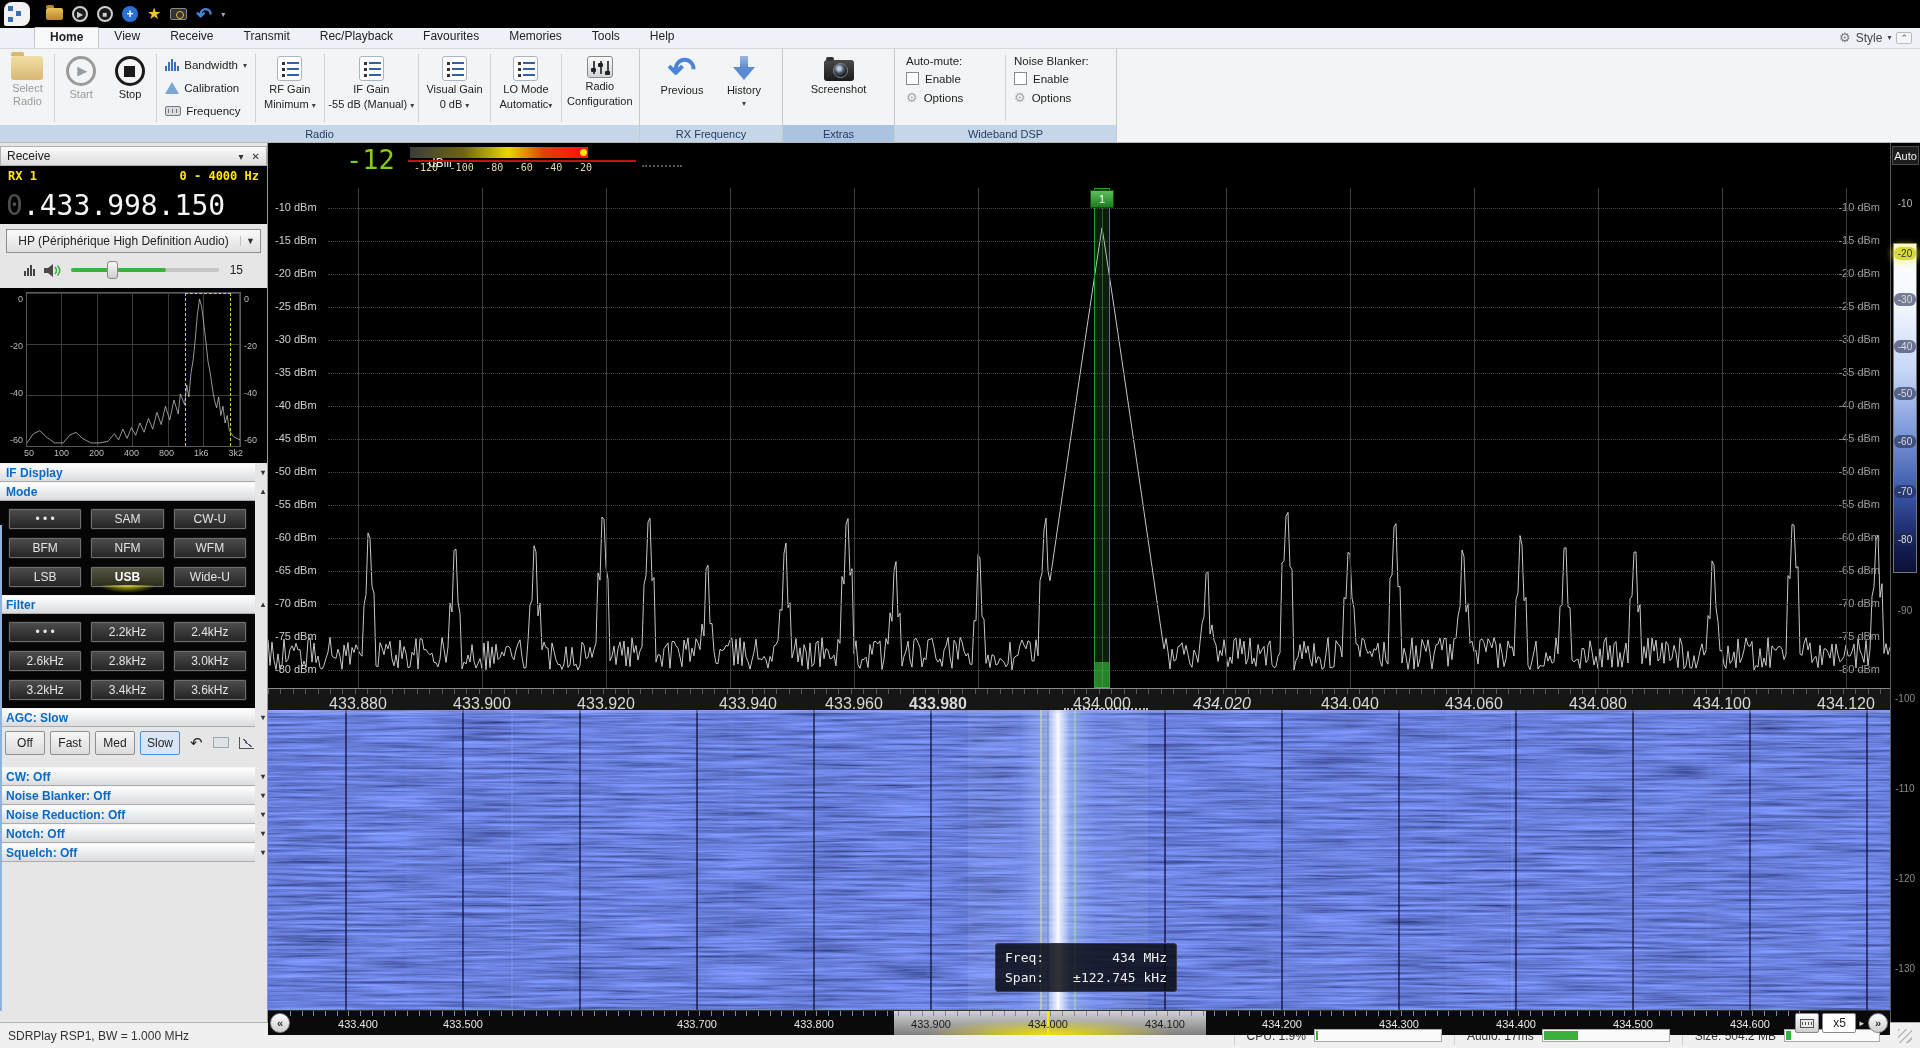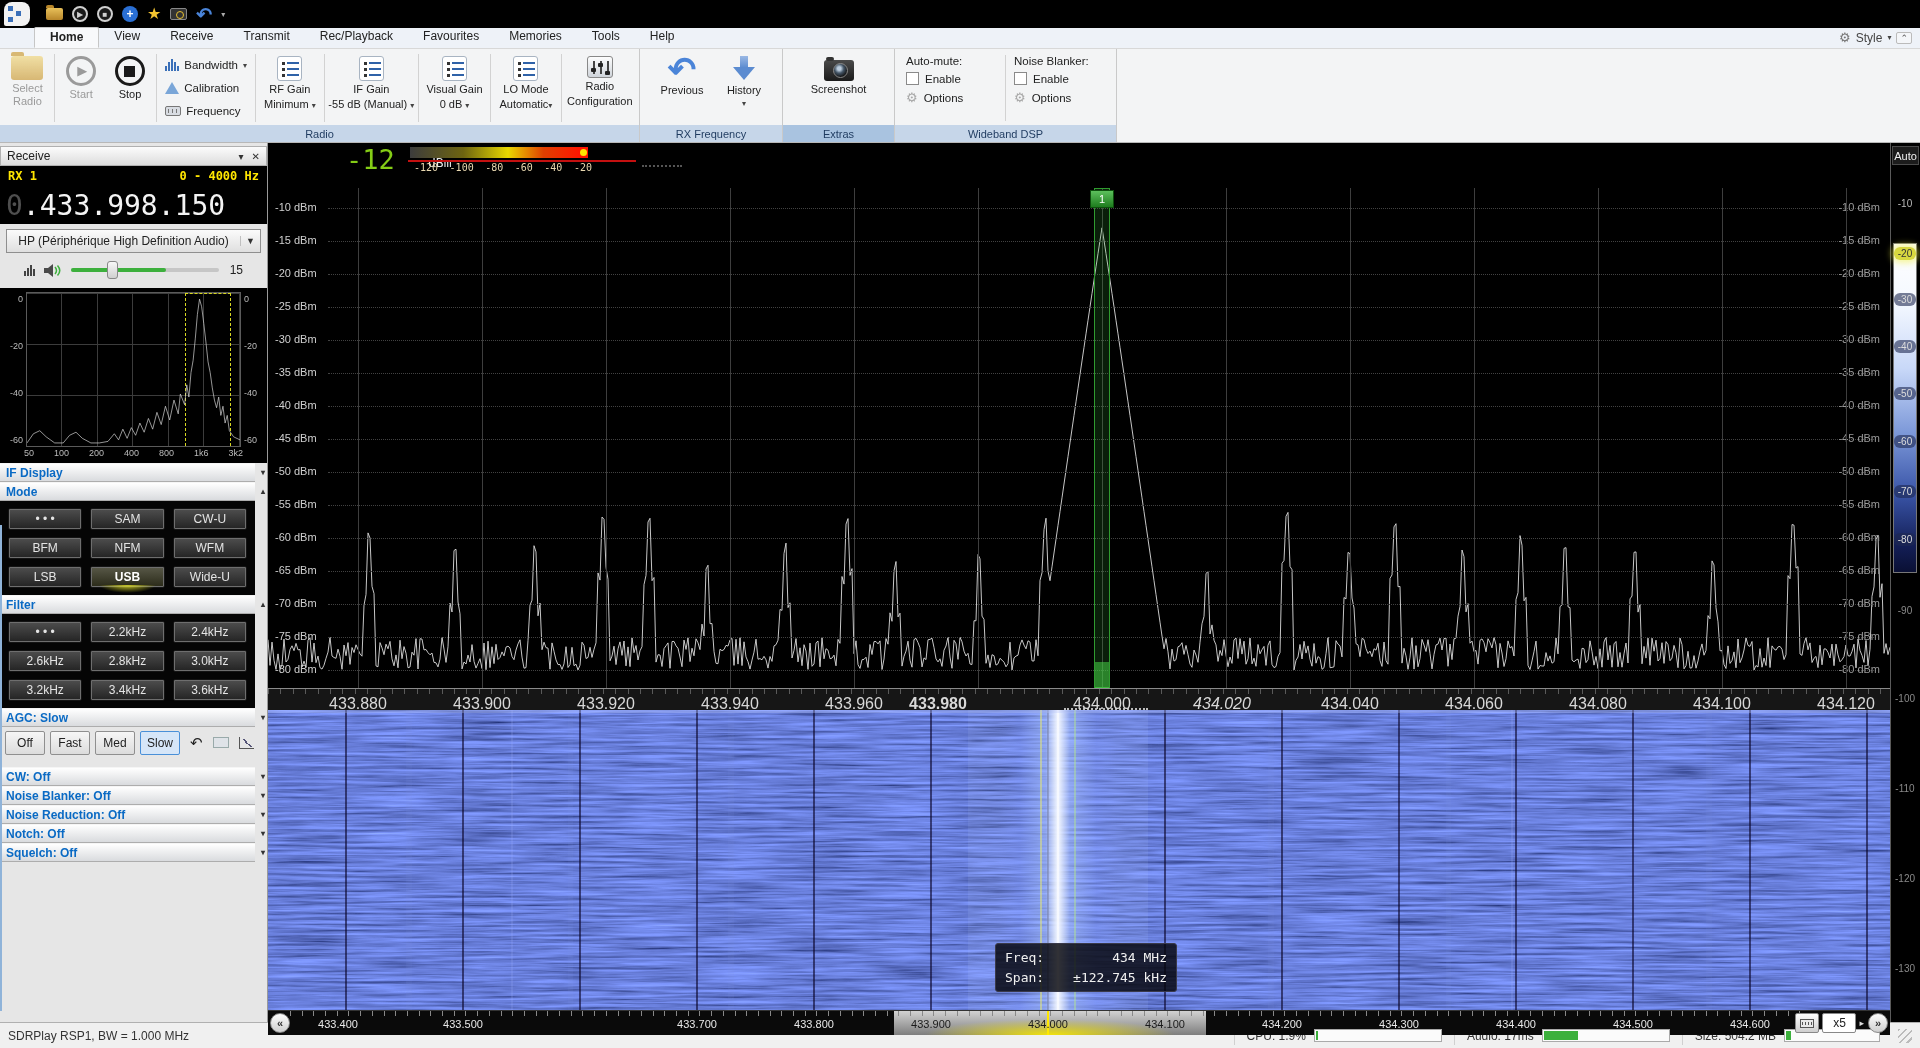--- a/index.html
+++ b/index.html
@@ -609,21 +609,21 @@
           <div class="marker-bot" style="left: 827px;"></div>
           <div class="mflag" style="left: 822px;">1</div>
         </div>
 
       <div class="freqaxis" id="freqaxis">
         <div class="fa-ticks"></div>
         <div class="fa-dots"></div>
       <div class="fa-lab" style="left: 90px;">433.880</div>
           <div class="fa-lab" style="left: 214px;">433.900</div>
           <div class="fa-lab" style="left: 338px;">433.920</div>
-          <div class="fa-lab" style="left: 462px;">433.940</div>
+          <div class="fa-lab" style="left: 480px;">433.940</div>
           <div class="fa-lab" style="left: 586px;">433.960</div>
           <div class="fa-lab" style="left: 670px; font-weight: bold;">433.980</div>
           <div class="fa-lab" style="left: 834px;">434.000</div>
           <div class="fa-lab" style="left: 954px; font-style: italic;">434.020</div>
           <div class="fa-lab" style="left: 1082px;">434.040</div>
           <div class="fa-lab" style="left: 1206px;">434.060</div>
           <div class="fa-lab" style="left: 1330px;">434.080</div>
           <div class="fa-lab" style="left: 1454px;">434.100</div>
           <div class="fa-lab" style="left: 1578px;">434.120</div>
         </div>
@@ -669,21 +669,21 @@
         <div class="wfa-ticks"></div>
         <div class="roundbtn l"></div>
         <div class="wfa-ctl">
           <div class="kbtn">
               <i></i>
             </div>
           <div class="x5btn">x5</div>
           <span class="minarr">▸</span>
         </div>
         <div class="roundbtn r"></div>
-      <div class="wfa-lab" style="left: 70px;">433.400</div>
+      <div class="wfa-lab" style="left: 90px;">433.400</div>
           <div class="wfa-lab" style="left: 195px;">433.500</div>
           <div class="wfa-lab" style="left: 312px; margin-top: 46px;">433.600</div>
           <div class="wfa-lab" style="left: 429px;">433.700</div>
           <div class="wfa-lab" style="left: 546px;">433.800</div>
           <div class="wfa-lab dark" style="left: 663px;">433.900</div>
           <div class="wfa-lab dark" style="left: 780px;">434.000</div>
           <div class="wfa-lab dark" style="left: 897px;">434.100</div>
           <div class="wfa-lab" style="left: 1014px;">434.200</div>
           <div class="wfa-lab" style="left: 1131px;">434.300</div>
           <div class="wfa-lab" style="left: 1248px;">434.400</div>

